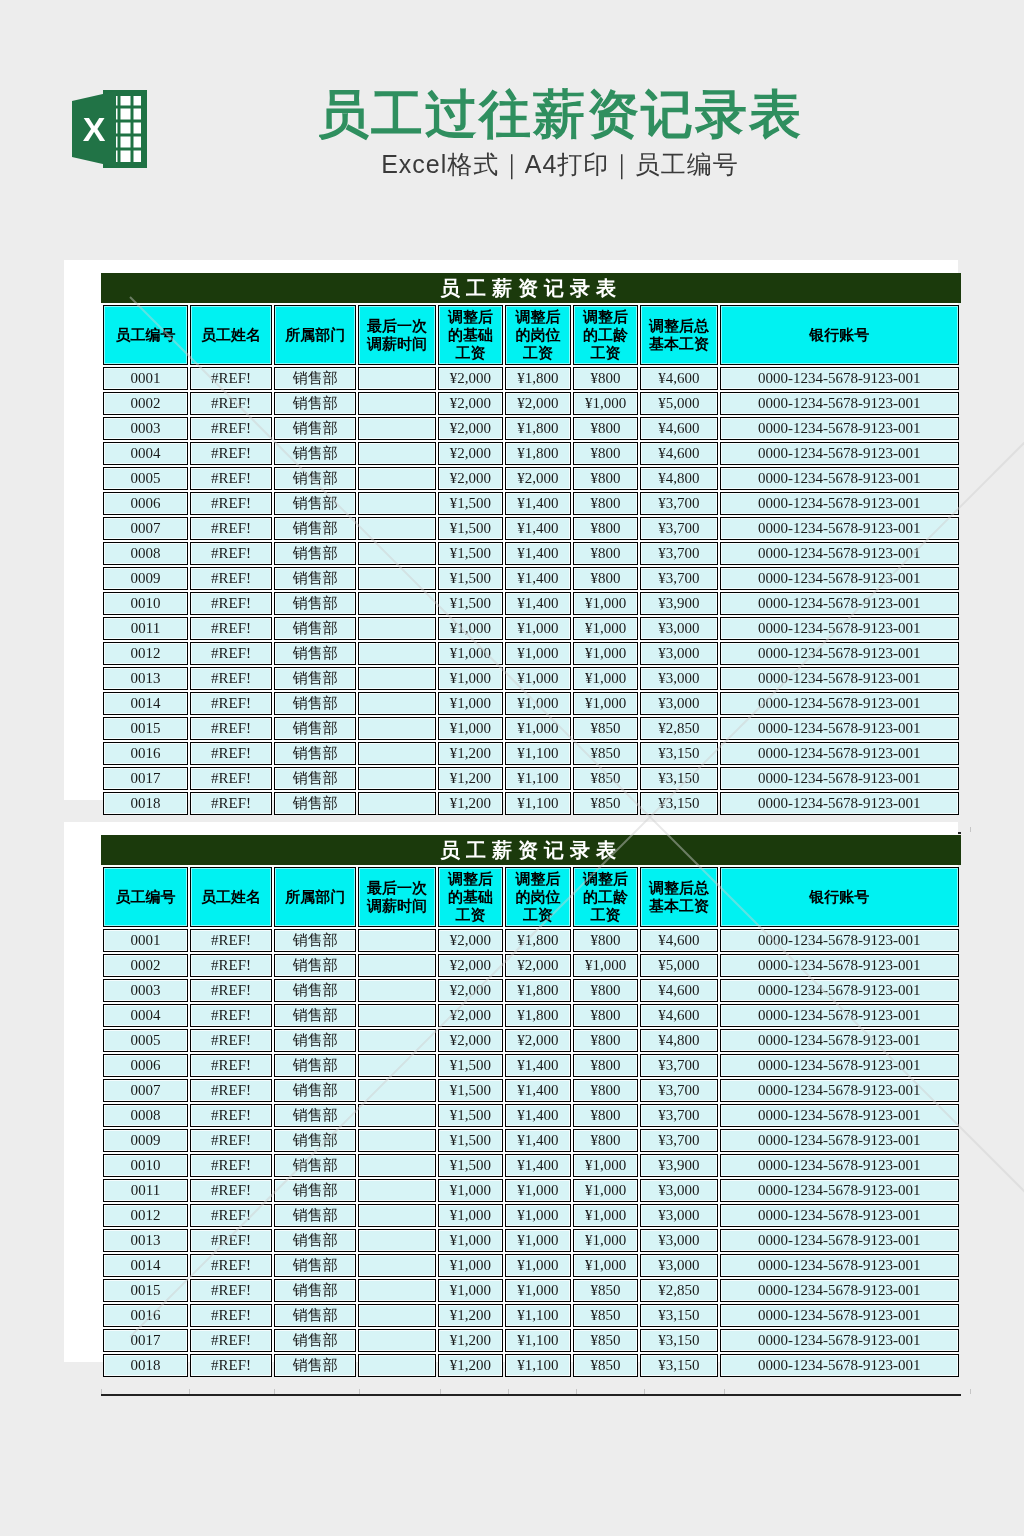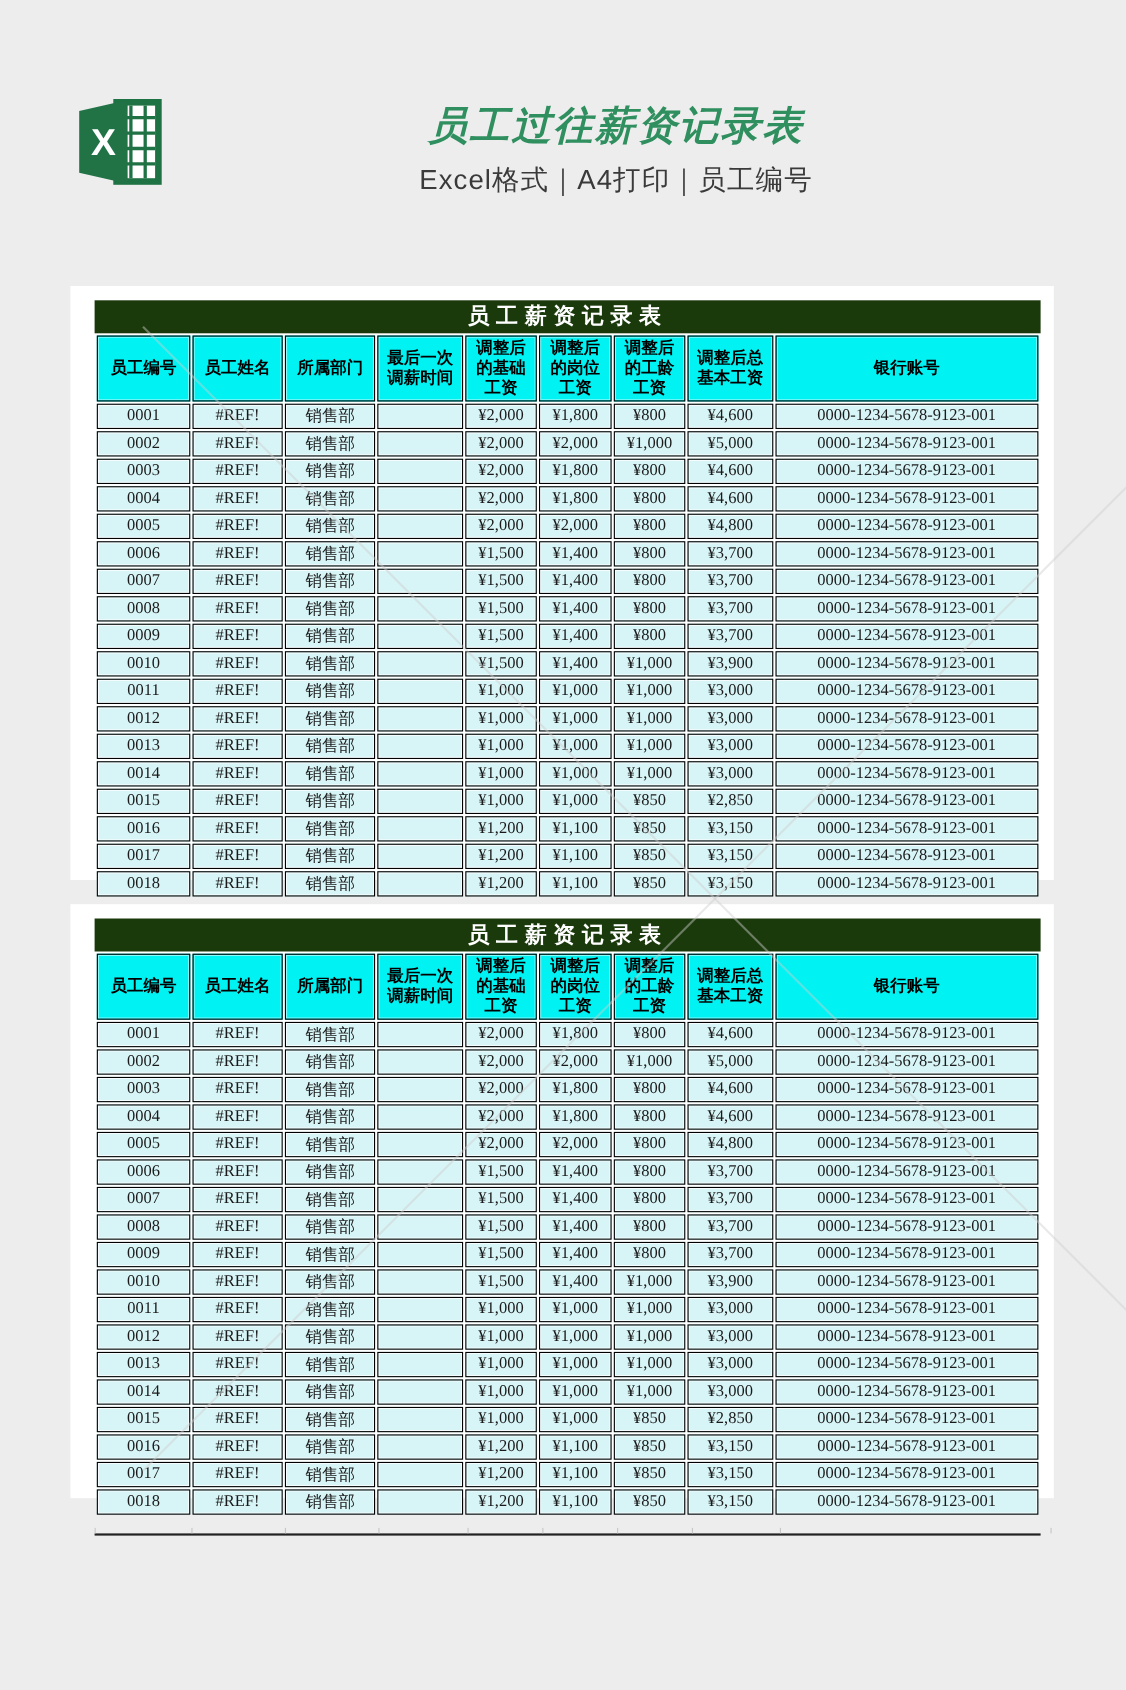--- a/index.html
+++ b/index.html
@@ -9,33 +9,33 @@
     font-family:"Liberation Sans","DejaVu Sans",sans-serif;
   }
   
   .page-header{position:absolute;left:0;top:0;width:1024px;height:230px;}
   .excel-icon{position:absolute;left:66px;top:88px;width:82px;height:82px;}
   .header-text{
     position:absolute;left:0;top:90px;width:1024px;box-sizing:border-box;
     padding-left:96px;text-align:center;
   }
   .page-title{
-    margin:0;font-size:36px;line-height:48px;font-weight:bold;
-    color:#2f8f5f;letter-spacing:2px;font-style:italic;
+    margin:0;font-size:52px;line-height:48px;font-weight:bold;
+    color:#2f8f5f;letter-spacing:2px;
   }
   .page-subtitle{
     margin-top:12px;font-size:25px;line-height:28px;color:#3a3a3a;letter-spacing:1px;
   }
   
   .card{
     position:absolute;left:64px;width:894px;height:540px;background:#ffffff;
   }
   .card1{top:260px;}
   .card2{top:822px;}
-  .sheet{position:absolute;left:22px;top:13px;width:860px;}
+  .sheet{position:absolute;left:37px;top:13px;width:860px;}
   .title-bar{
     height:30px;line-height:30px;background:#1b3a0c;color:#ffffff;
     text-align:center;font-size:20px;font-weight:bold;letter-spacing:6px;
     font-family:"Liberation Serif","DejaVu Serif",serif;
   }
   table.salary{
     width:100%;table-layout:fixed;border-collapse:separate;border-spacing:2px;
   }
   table.salary th{
     height:58px;background:#00f2f2;border:1px solid #000;

